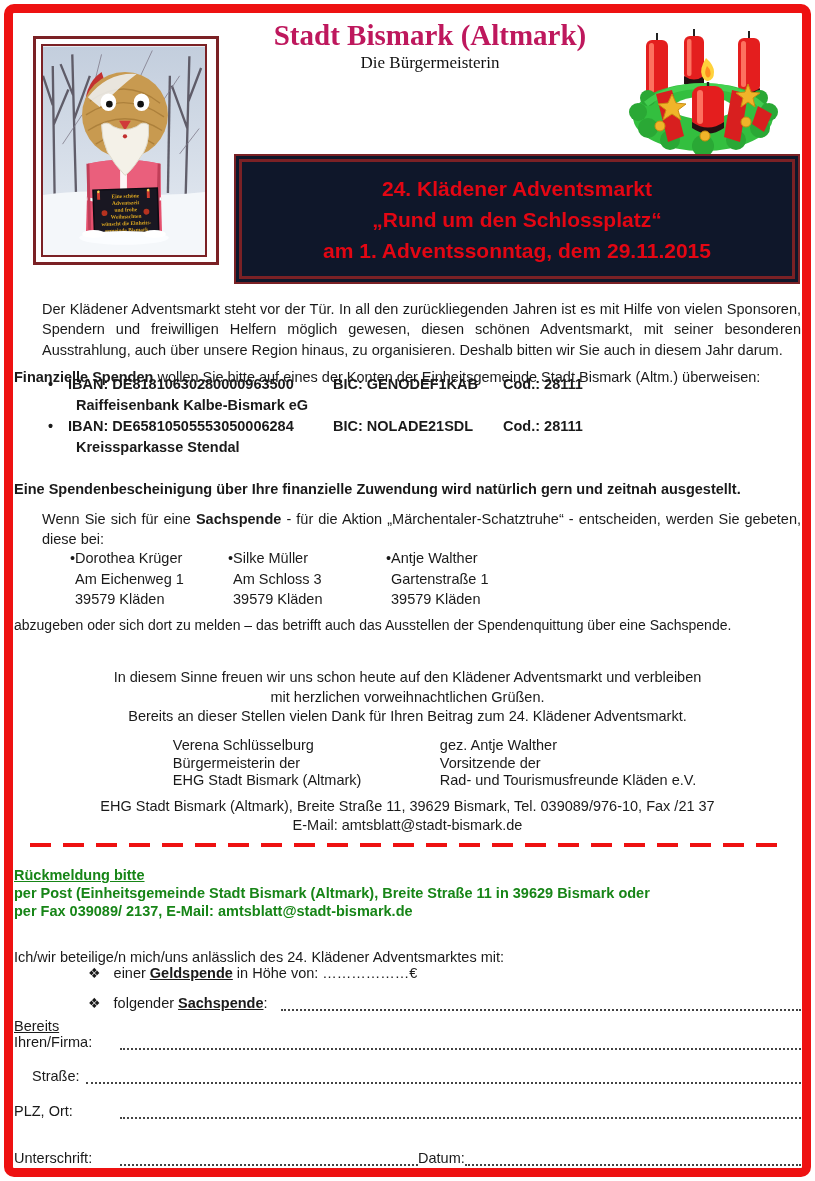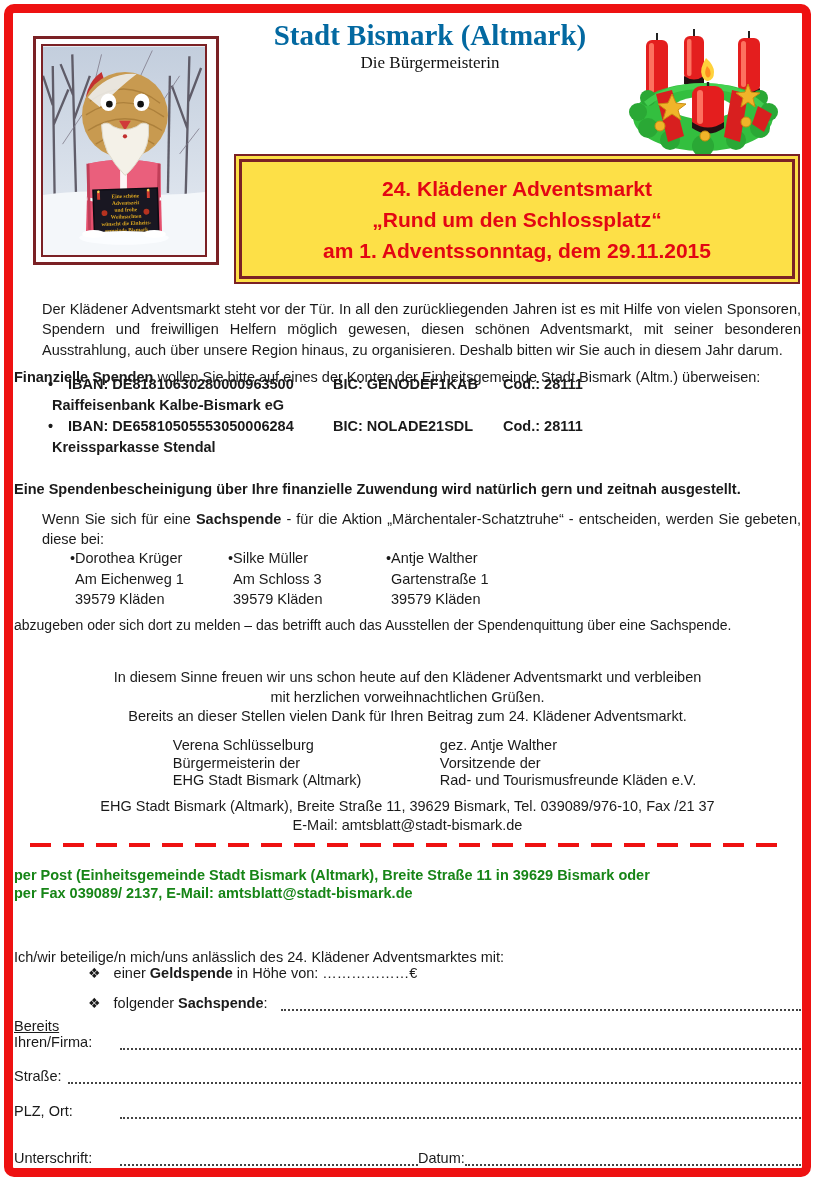--- a/index.html
+++ b/index.html
@@ -5,40 +5,40 @@
   html,body{margin:0;padding:0;}
   body{width:815px;height:1181px;position:relative;background:#fff;
        font-family:"Liberation Sans","DejaVu Sans",sans-serif;color:var(--text,#1a1a1a);}
   *{box-sizing:border-box;}
   .frame{position:absolute;inset:4px;border:9px solid var(--page-border,#ee1111);border-radius:10px;pointer-events:none;}
   .content{position:absolute;inset:13px;font-size:14.5px;line-height:20.5px;}
   .abs{position:absolute;left:1px;right:1px;}
 
   
   .h-title{top:6px;left:45px;right:0;text-align:center;font-family:"Liberation Serif","DejaVu Serif",serif;
-           font-weight:bold;font-size:29px;line-height:32px;color:#0369a1;}
+           font-weight:bold;font-size:29px;line-height:32px;color:#be185d;}
   .h-sub{top:40px;left:45px;right:0;text-align:center;font-family:"Liberation Serif","DejaVu Serif",serif;
          font-size:17px;color:#111;}
   .photo-frame{top:23px;left:20px;width:186px;border:3px solid var(--maroon,#7b2125);padding:5px;background:#fff;}
   .photo-frame svg{display:block;border:2px solid var(--maroon,#7b2125);}
   .wreath{top:11px;left:615px;width:150px;height:130px;}
-  .banner{top:141px;left:221px;width:566px;border:2px solid var(--maroon,#7b2125);padding:3px;background:#fde047;}
+  .banner{top:141px;left:221px;width:566px;border:2px solid var(--maroon,#7b2125);padding:3px;background:#0f172a;}
   .banner-inner{border:3px solid var(--maroon,#7b2125);padding:11px 6px 10px;}
   .banner-inner div{text-align:center;font-weight:bold;font-size:21px;line-height:31px;color:var(--banner-red,#e30613);}
 
   
   .just{text-align:justify;padding-left:28px;}
   .p-intro{top:271px;}
   .p-finlead{top:339px;}
   .accounts{top:361px;left:35px;right:1px;font-weight:bold;line-height:21px;}
   .acct-row{display:flex;}
   .acct-bullet{width:20px;}
   .acct-iban{width:265px;}
   .acct-bic{width:170px;}
-  .acct-bank{margin-left:4px;}
+  .acct-bank{margin-left:28px;}
   .p-receipt{top:451px;font-weight:bold;}
   .p-sach{top:481px;}
   .contact-cols{top:535px;left:57px;right:1px;display:flex;line-height:20.7px;}
   .ccol{width:158px;}
   .ccol:last-child{width:auto;}
   .addr-sub{padding-left:5px;}
   .p-handover{top:602px;font-size:14px;}
   .closing{top:655px;text-align:center;line-height:19.5px;}
   .signatures{top:724px;left:55px;right:1px;display:flex;line-height:17.5px;justify-content:center;}
   .sig-col1{width:267px;}
@@ -47,32 +47,32 @@
     background:repeating-linear-gradient(90deg,var(--dash-red,#ee1111) 0 21px,transparent 21px 33px);}
 
   
   .green-block{top:854px;color:var(--green,#178517);font-weight:bold;line-height:17.8px;}
   .green-heading{text-decoration:underline;}
   .p-participate{top:919px;}
   .opt-row{display:flex;gap:13px;left:75px;}
   .opt1{top:950px;}
   .opt2{top:980px;}
   .opt-bullet{font-size:14px;}
-  .bu{font-weight:bold;}
+  .bu{font-weight:bold;text-decoration:underline;}
   .dots{flex:1;border-bottom:2px dotted #444;margin-bottom:3px;}
   .dots.fixed{flex:0 0 298px;}
   .absender{top:1003px;text-decoration:underline;}
   .form-row{display:flex;}
   .row-name{top:1019px;}
   .row-street{top:1053px;}
   .row-plz{top:1088px;}
   .row-sig{top:1135px;}
   .flabel{white-space:nowrap;}
   .flabel.tab{width:106px;}
-  .flabel.small{margin-right:6px;}
+  .flabel.small{margin-right:6px;margin-left:18px;}
 </style>
 </head>
 <body>
 
 <div class="page">
   <div class="frame"></div>
 
   <div class="content">
 
     <div class="abs h-title">Stadt Bismark (Altmark)</div>
@@ -288,20 +288,21 @@
     </div>
 
     <div class="abs footer-contact">
       <div>EHG Stadt Bismark (Altmark), Breite Straße 11, 39629 Bismark, Tel. 039089/976-10, Fax /21 37</div>
       <div>E-Mail: amtsblatt@stadt-bismark.de</div>
     </div>
 
     <div class="abs dashline"></div>
 
     <div class="abs green-block">
+      <div class="green-heading">Rückmeldung bitte</div>
       <div>per Post (Einheitsgemeinde Stadt Bismark (Altmark), Breite Straße 11 in 39629 Bismark oder</div>
       <div>per Fax 039089/ 2137, E-Mail: amtsblatt@stadt-bismark.de</div>
     </div>
 
     <p class="abs p-participate">Ich/wir beteilige/n mich/uns anlässlich des 24. Klädener Adventsmarktes mit:</p>
 
     <div class="abs opt-row opt1">
       <span class="opt-bullet">❖</span>
       <span><span>einer </span><span class="bu">Geldspende</span><span> in Höhe von: </span><span>………………</span><span>€</span></span>
     </div>

